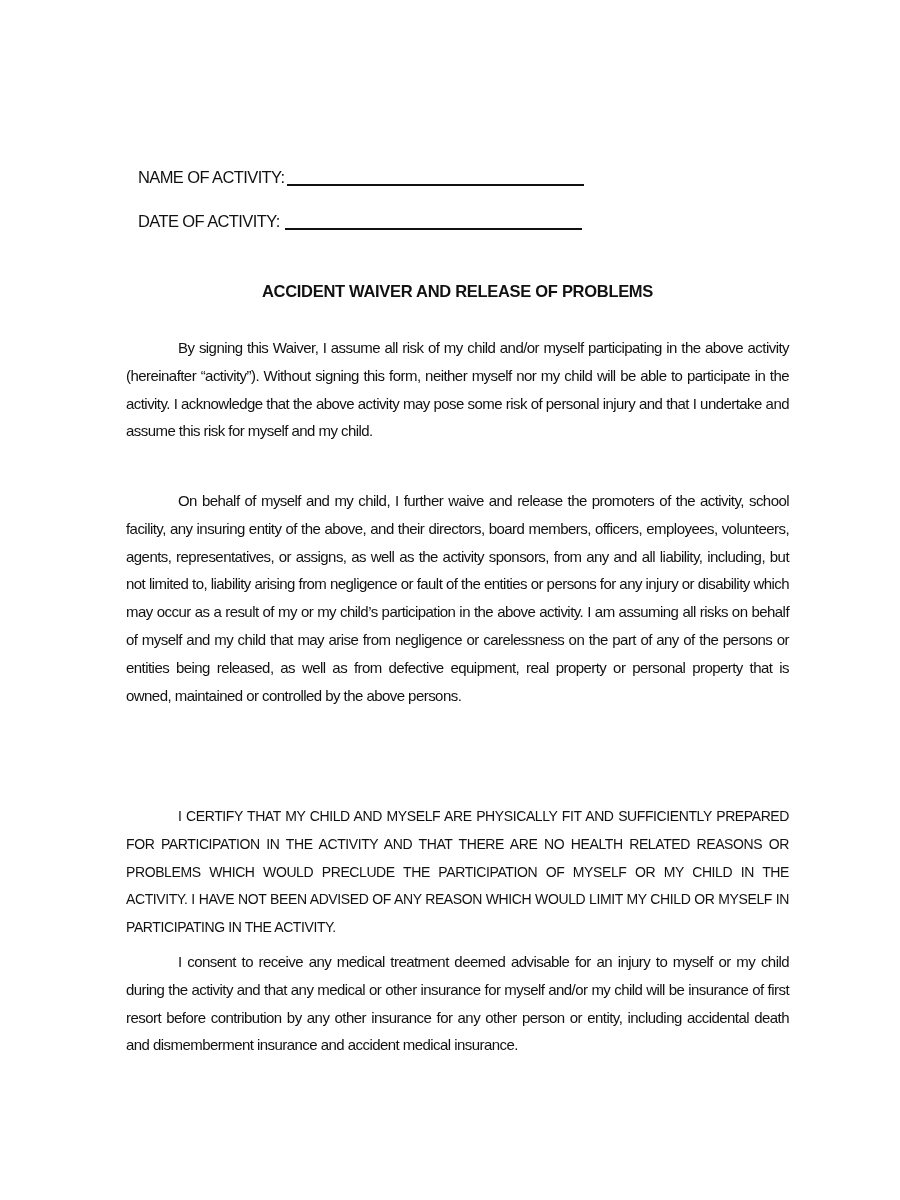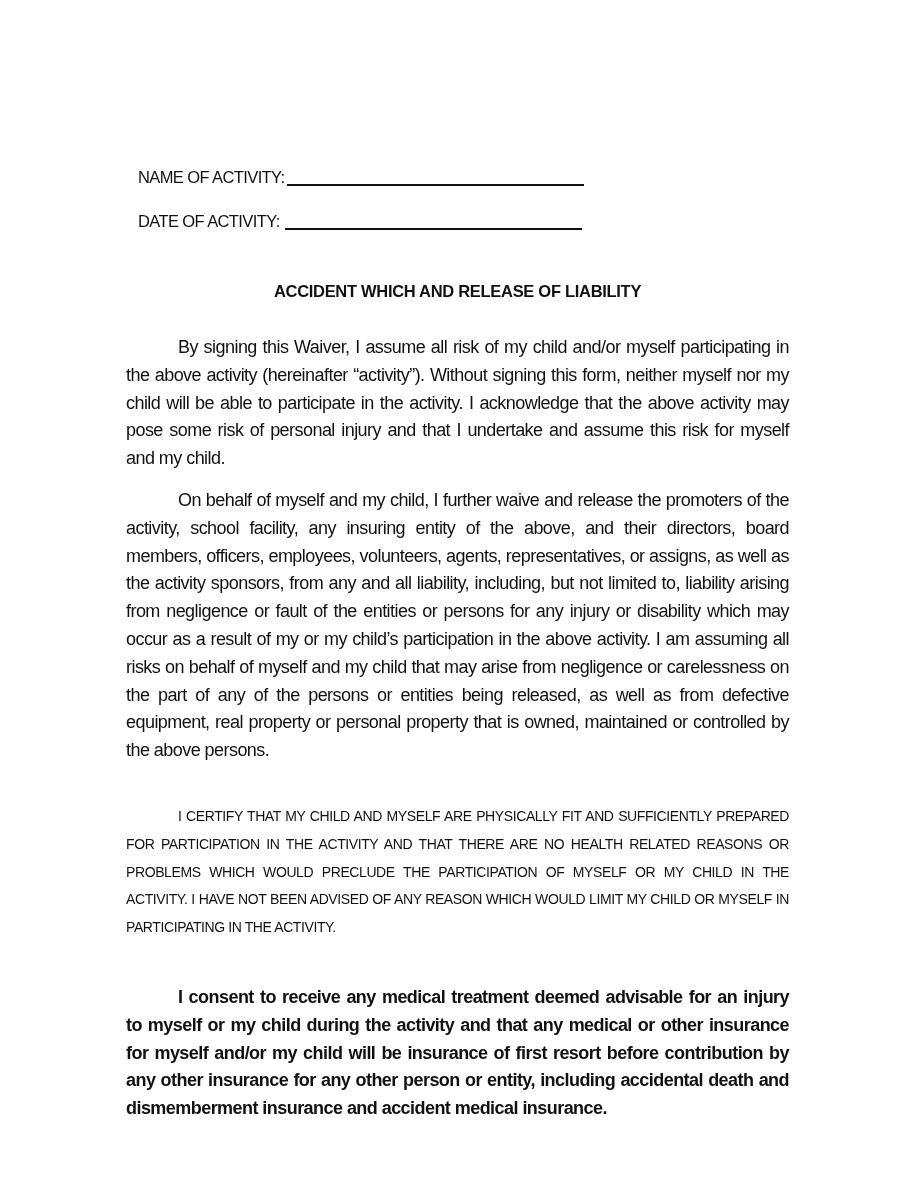--- a/index.html
+++ b/index.html
@@ -13,40 +13,40 @@
     .field-row .line { display: inline-block; height: 2px; background: #111; margin-bottom: 1px; }
     #row-name { top: 168px; }
     #row-date { top: 212px; }
     #row-name .line { width: 297px; margin-left: 2px; }
     #row-date .line { width: 297px; margin-left: 5px; }
     .title {
       position: absolute; top: 282px; left: 0; width: 663px; text-align: center;
       font-weight: bold; font-size: 16.5px; letter-spacing: -0.3px;
     }
     .para {
-      position: absolute; left: 0; width: 663px; font-size: 18px; line-height: 27.8px;
+      position: absolute; left: 0; width: 663px; font-size: 15px; line-height: 27.8px;
       text-align: justify; text-indent: 52px; letter-spacing: -0.55px; word-spacing: 0px;
     }
     #p1 { top: 334px; }
     #p2 { top: 487px; }
     #p3 { top: 803px; font-size: 14px; letter-spacing: -0.4px; }
-    #p4 { top: 984px; font-weight: bold; }
+    #p4 { top: 948px; }
   </style>
 </head>
 <body>
 
 <div class="page">
   <div class="field-row" id="row-name">
     <span>NAME OF ACTIVITY:</span>
     <span class="line"></span>
   </div>
   <div class="field-row" id="row-date">
     <span>DATE OF ACTIVITY:</span>
     <span class="line"></span>
   </div>
 
-  <div class="title">ACCIDENT WHICH AND RELEASE OF LIABILITY</div>
+  <div class="title">ACCIDENT WAIVER AND RELEASE OF PROBLEMS</div>
 
   <p class="para" id="p1" style="margin:0">By signing this Waiver, I assume all risk of my child and/or myself participating in the above activity (hereinafter “activity”). Without signing this form, neither myself nor my child will be able to participate in the activity. I acknowledge that the above activity may pose some risk of personal injury and that I undertake and assume this risk for myself and my child.</p>
   <p class="para" id="p2" style="margin:0">On behalf of myself and my child, I further waive and release the promoters of the activity, school facility, any insuring entity of the above, and their directors, board members, officers, employees, volunteers, agents, representatives, or assigns, as well as the activity sponsors, from any and all liability, including, but not limited to, liability arising from negligence or fault of the entities or persons for any injury or disability which may occur as a result of my or my child’s participation in the above activity. I am assuming all risks on behalf of myself and my child that may arise from negligence or carelessness on the part of any of the persons or entities being released, as well as from defective equipment, real property or personal property that is owned, maintained or controlled by the above persons.</p>
   <p class="para" id="p3" style="margin:0">I CERTIFY THAT MY CHILD AND MYSELF ARE PHYSICALLY FIT AND SUFFICIENTLY PREPARED FOR PARTICIPATION IN THE ACTIVITY AND THAT THERE ARE NO HEALTH RELATED REASONS OR PROBLEMS WHICH WOULD PRECLUDE THE PARTICIPATION OF MYSELF OR MY CHILD IN THE ACTIVITY. I HAVE NOT BEEN ADVISED OF ANY REASON WHICH WOULD LIMIT MY CHILD OR MYSELF IN PARTICIPATING IN THE ACTIVITY.</p>
   <p class="para" id="p4" style="margin:0">I consent to receive any medical treatment deemed advisable for an injury to myself or my child during the activity and that any medical or other insurance for myself and/or my child will be insurance of first resort before contribution by any other insurance for any other person or entity, including accidental death and dismemberment insurance and accident medical insurance.</p>
 </div>
 
 </body></html>

